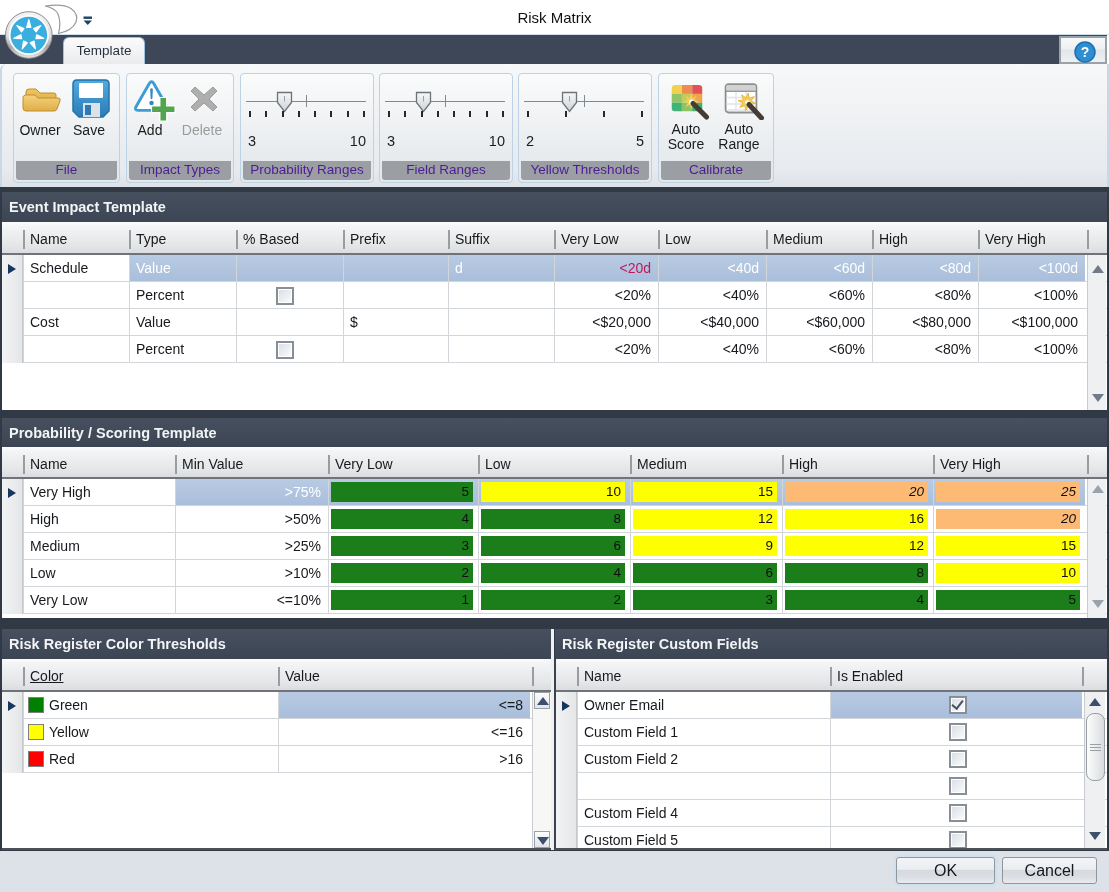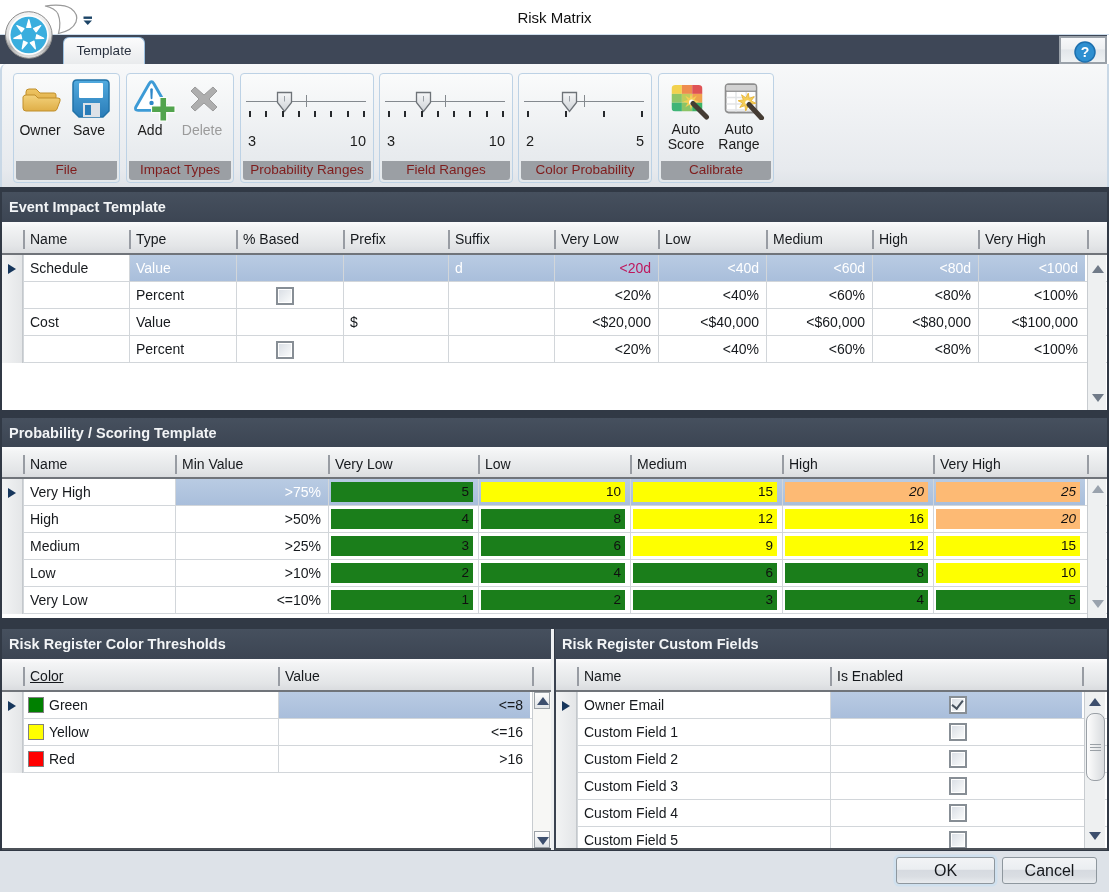--- a/index.html
+++ b/index.html
@@ -18,21 +18,21 @@
   border:2px solid #9aa1a9; }
 #helpbtn svg { position:absolute; left:13px; top:3px; }
 
 
 #ribbon { left:0; top:64px; width:1109px; height:123px;
   background:linear-gradient(#f7f8f9, #e7eaee 85%, #dfe3e8);
   border-left:2px solid #c9d8e6; border-right:2px solid #c9d8e6; border-radius:6px 0 0 0; }
 .group { position:absolute; top:9px; height:110px; background:linear-gradient(#fafbfb,#e9ecef 70%,#e4e8eb);
   border:1px solid #bdd2e5; border-radius:4px; }
 .grouplabel { position:absolute; left:2px; right:2px; bottom:2px; height:19px; background:#9b9fa4;
-  border-radius:0 0 3px 3px; color:#7f1d1d; font-size:13.5px; text-align:center; line-height:18px; }
+  border-radius:0 0 3px 3px; color:#4c1d95; font-size:13.5px; text-align:center; line-height:18px; }
 .btnlabel { position:absolute; font-size:14px; color:#1c1c1c; text-align:center; }
 .btnlabel.dis { color:#9b9b9b; }
 .track { position:absolute; left:5px; right:7px; top:27px; height:1px; background:#84898e; }
 .midtick { position:absolute; top:21px; width:1px; height:12px; background:#84898e; }
 .thumb { position:absolute; top:17px; }
 .ticks { position:absolute; left:8px; right:8px; top:37px; height:6px; display:flex; justify-content:space-between; }
 .ticks i { width:2px; height:6px; background:#26292c; }
 .slbl { position:absolute; top:59px; width:30px; font-size:14.5px; color:#1c1c1c; }
 
 
@@ -231,21 +231,21 @@
         <path d="M8.5 5 L8.5 10.5" stroke="#9aa0a6" stroke-width="1"></path>
       </svg>
     <div class="ticks t4">
         <i></i>
         <i></i>
         <i></i>
         <i></i>
       </div>
     <div class="slbl" style="left:7px;">2</div>
       <div class="slbl" style="right:7px; text-align:right;">5</div>
-    <div class="grouplabel">Color Probability</div>
+    <div class="grouplabel">Yellow Thresholds</div>
   </div>
 
   <div class="group" style="left:656px; width:116px;">
     <svg class="abs" style="left:11px; top:8px;" width="42" height="38" viewBox="0 0 42 38">
       <defs>
           <clipPath id="rr">
             <rect x="1.5" y="3" width="31" height="26.5" rx="4"></rect>
           </clipPath>
         </defs>
       <g clip-path="url(#rr)">
@@ -479,21 +479,20 @@
   </div>
   <div class="row" style="top:60px;">
     <div class="cell" style="left:21px; width:253px;">Custom Field 1</div>
     <div class="cb" style="left:393px; top:4px;"></div>
   </div>
   <div class="row" style="top:87px;">
     <div class="cell" style="left:21px; width:253px;">Custom Field 2</div>
     <div class="cb" style="left:393px; top:4px;"></div>
   </div>
   <div class="row" style="top:114px;">
-    <div class="cell" style="left:21px; width:253px;">Custom Field 3</div>
     <div class="cb" style="left:393px; top:4px;"></div>
   </div>
   <div class="row" style="top:141px;">
     <div class="cell" style="left:21px; width:253px;">Custom Field 4</div>
     <div class="cb" style="left:393px; top:4px;"></div>
   </div>
   <div class="row" style="top:168px; height:21px; border-bottom:none;">
     <div class="cell" style="left:21px; width:253px;">Custom Field 5</div>
     <div class="cb" style="left:393px; top:4px;"></div>
   </div>

